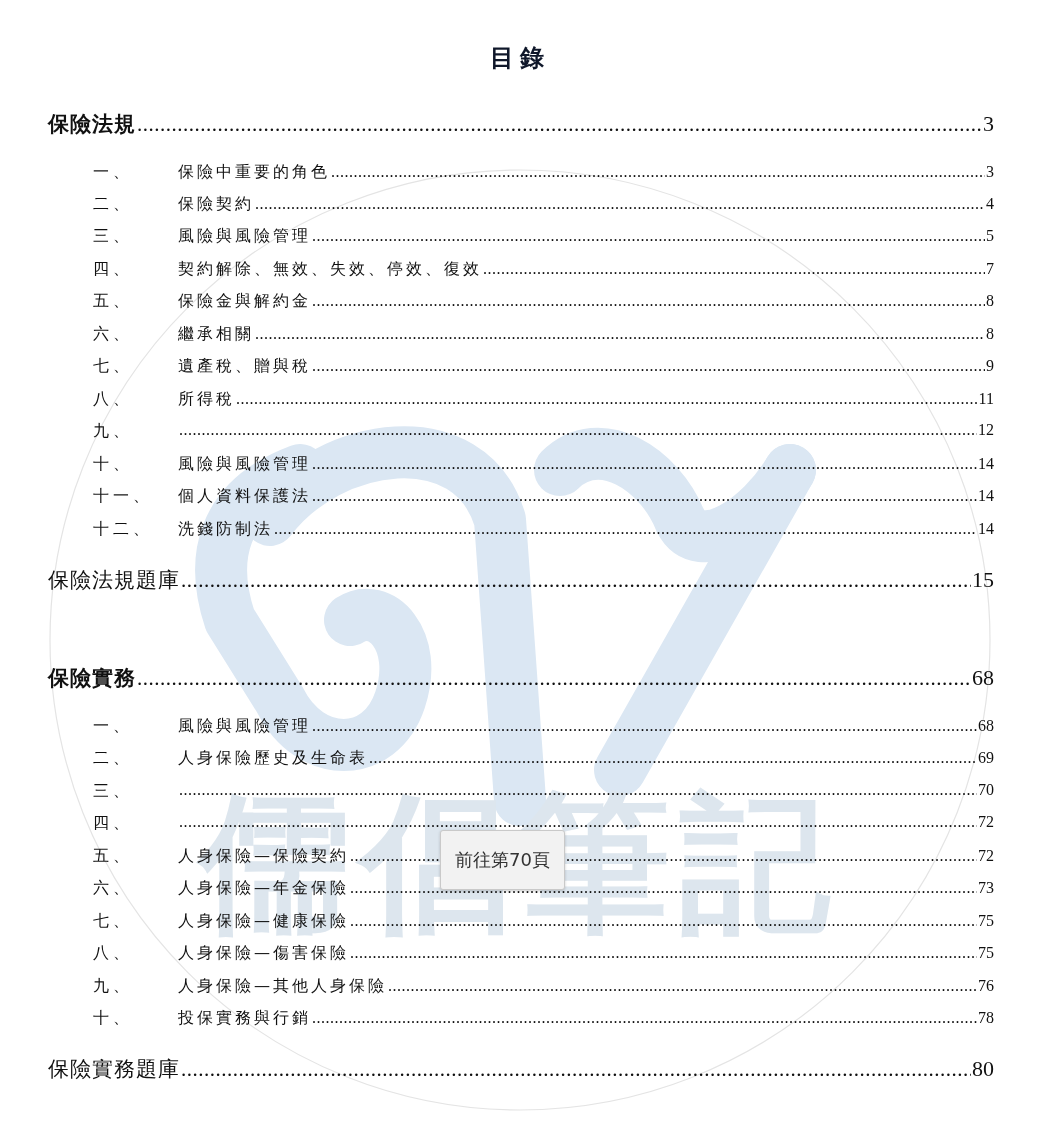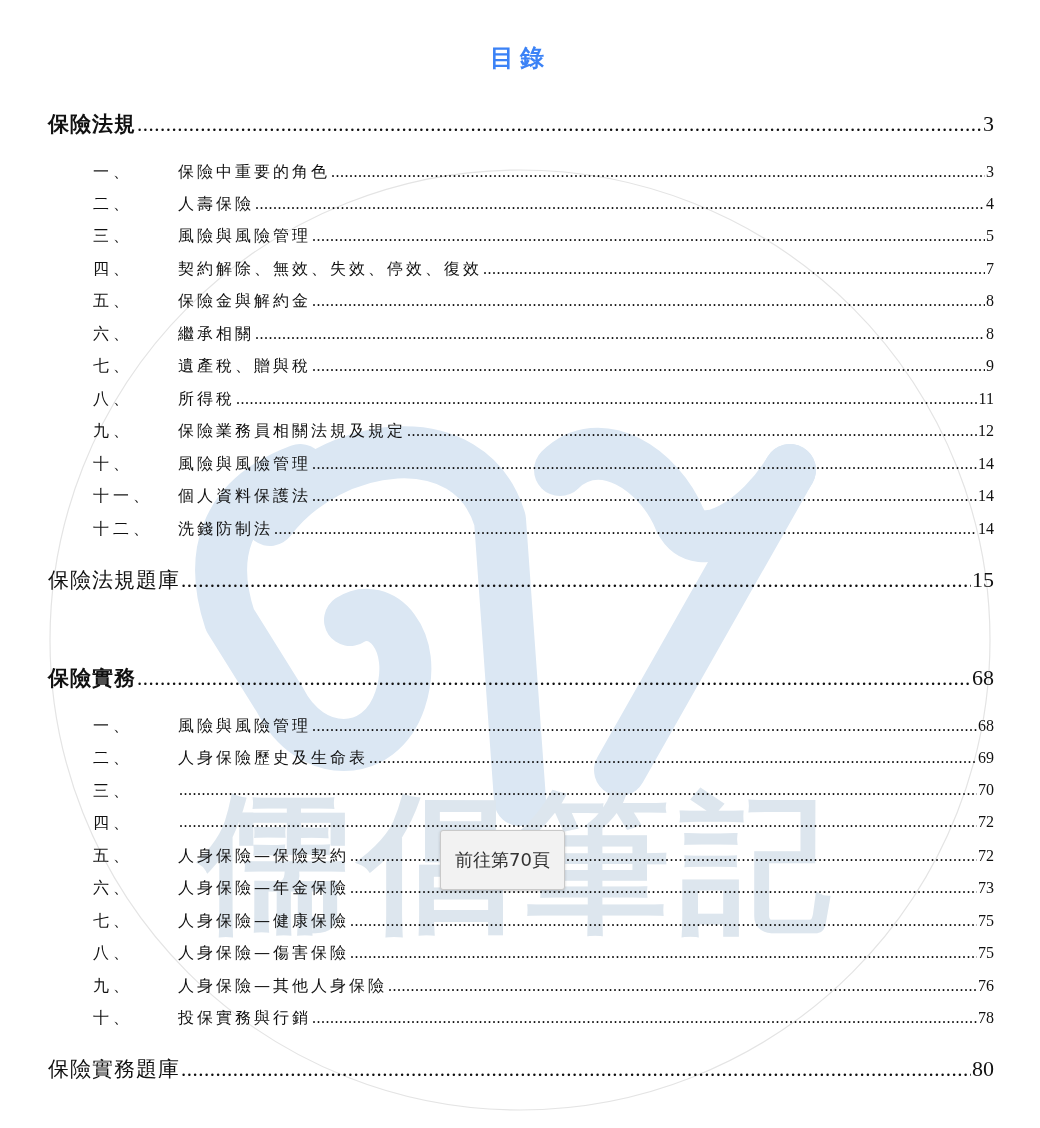--- a/index.html
+++ b/index.html
@@ -8,21 +8,21 @@
       font-family: "DejaVu Serif", "Liberation Serif", serif;
       color: #111;
     }
     .watermark {
       position: absolute; left: 0; top: 0; width: 1040px; height: 1128px;
       pointer-events: none; z-index: 0;
     }
     .page { position: absolute; left: 0; top: 0; width: 1040px; height: 1128px; z-index: 1; }
     .title {
       position: absolute; top: 42px; left: 0; width: 1040px; text-align: center;
-      font-size: 24px; font-weight: bold; color: #3b82f6; letter-spacing: 6px;
+      font-size: 24px; font-weight: bold; color: #0f172a; letter-spacing: 6px;
       font-family: "DejaVu Sans", "Liberation Sans", sans-serif;
     }
     .row {
       position: absolute; left: 0; width: 1040px; display: flex; align-items: baseline;
       white-space: nowrap; cursor: pointer;
     }
     .row.section { font-size: 21px; }
     .row.item { font-size: 16px; }
     .row .num { position: absolute; left: 93px; letter-spacing: 4px; }
     .row .txt-wrap { position: absolute; left: 178px; right: 46px; display: flex; align-items: baseline; }
@@ -73,21 +73,21 @@
       <span class="num">一、</span>
       <div class="txt-wrap">
         <span class="txt">保險中重要的角色</span>
         <span class="dots">..........................................................................................................................................................................................</span>
         <span class="pg">3</span>
       </div>
     </div>
   <div class="row item" style="top:194px">
       <span class="num">二、</span>
       <div class="txt-wrap">
-        <span class="txt">人壽保險</span>
+        <span class="txt">保險契約</span>
         <span class="dots">..........................................................................................................................................................................................</span>
         <span class="pg">4</span>
       </div>
     </div>
   <div class="row item" style="top:226px">
       <span class="num">三、</span>
       <div class="txt-wrap">
         <span class="txt">風險與風險管理</span>
         <span class="dots">..........................................................................................................................................................................................</span>
         <span class="pg">5</span>
@@ -129,21 +129,20 @@
       <span class="num">八、</span>
       <div class="txt-wrap">
         <span class="txt">所得稅</span>
         <span class="dots">..........................................................................................................................................................................................</span>
         <span class="pg">11</span>
       </div>
     </div>
   <div class="row item" style="top:421px">
       <span class="num">九、</span>
       <div class="txt-wrap">
-        <span class="txt">保險業務員相關法規及規定</span>
         <span class="dots">..........................................................................................................................................................................................</span>
         <span class="pg">12</span>
       </div>
     </div>
   <div class="row item" style="top:454px">
       <span class="num">十、</span>
       <div class="txt-wrap">
         <span class="txt">風險與風險管理</span>
         <span class="dots">..........................................................................................................................................................................................</span>
         <span class="pg">14</span>

